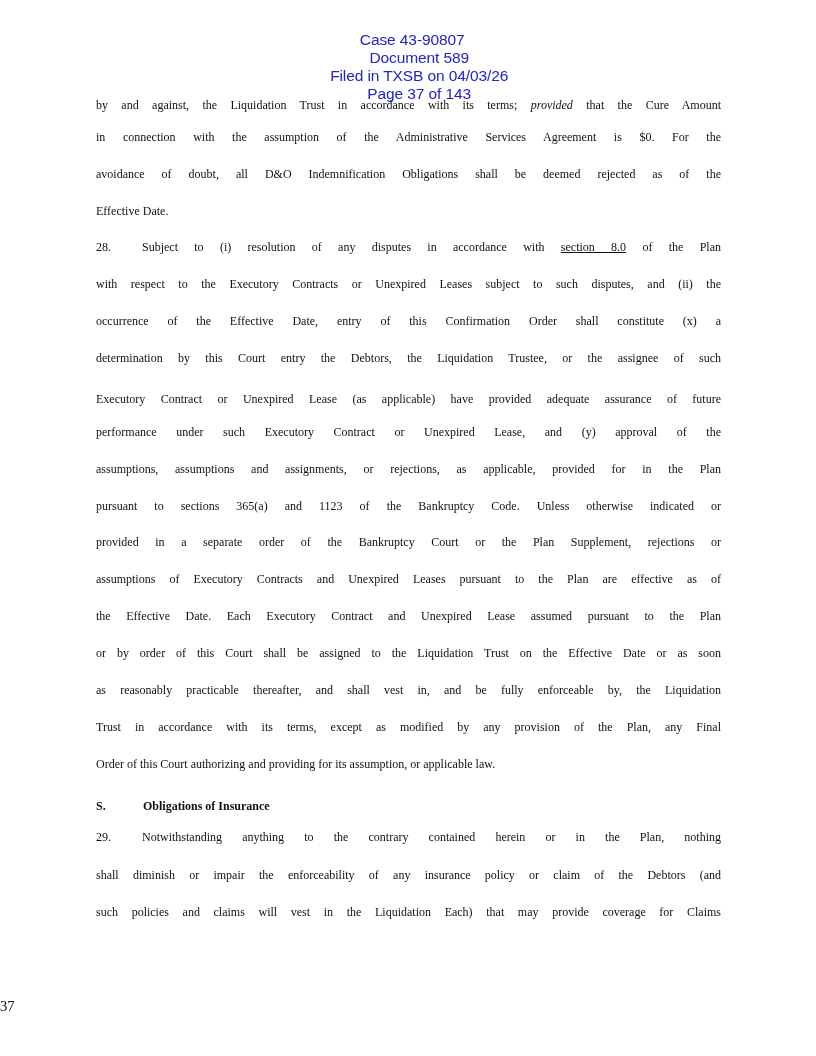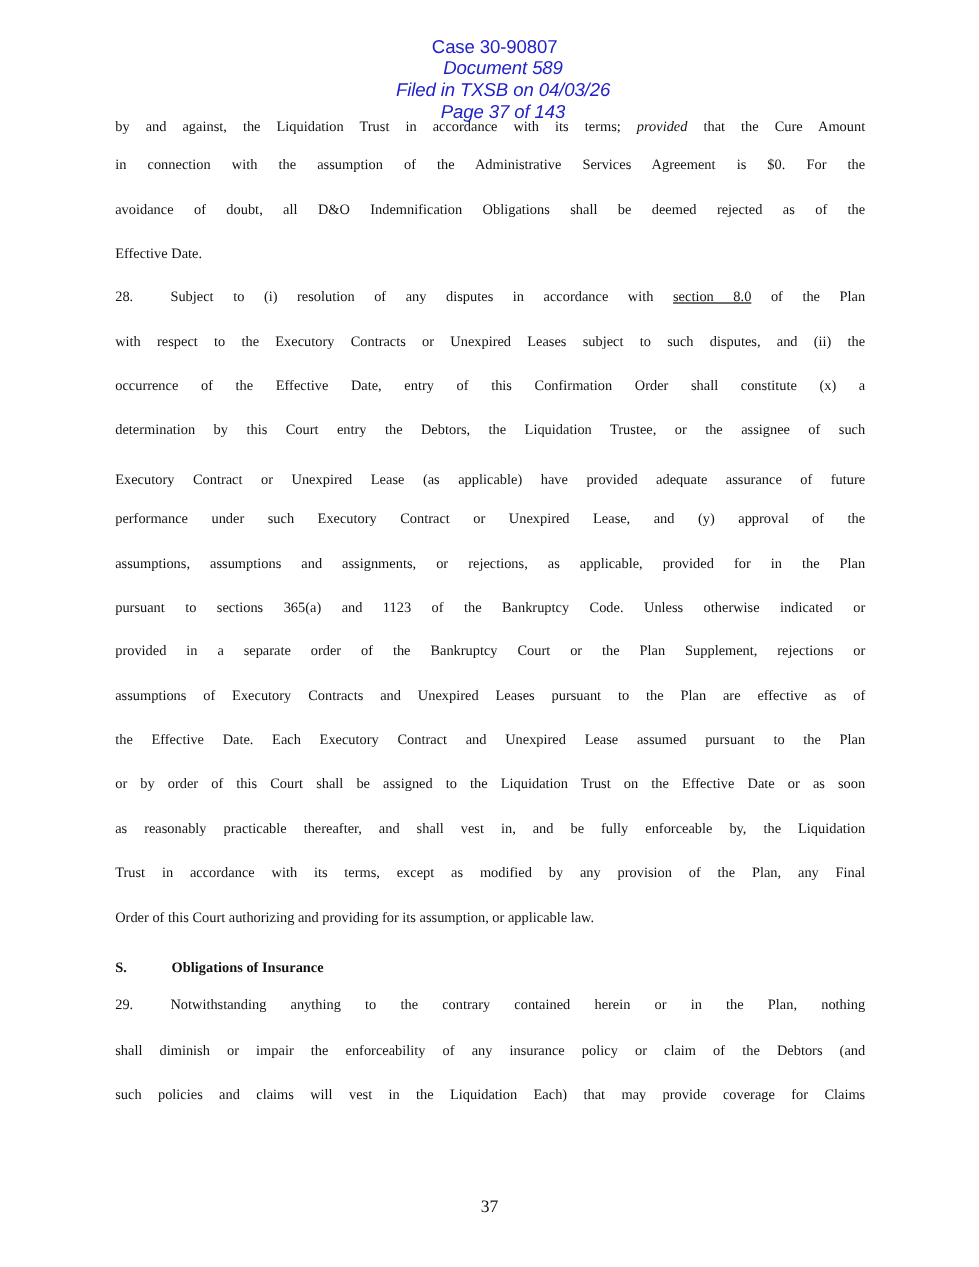--- a/index.html
+++ b/index.html
@@ -20,21 +20,21 @@
       top: 13px;
       left: 0;
       width: 816px;
       text-align: center;
       font-family: "Liberation Sans", "DejaVu Sans", sans-serif;
       font-size: 15.5px;
       color: #2222c8;
       white-space: pre;
       letter-spacing: -0.1px;
     }
-    .header span + span { margin-left: 14px; font-style: italic; }
+    .header span + span { margin-left: 14px; }
     .line {
       position: absolute;
       left: 96px;
       width: 625px;
       font-size: 12px;
       line-height: 18px;
       white-space: nowrap;
       text-align: justify;
       text-align-last: justify;
     }
@@ -51,29 +51,28 @@
       font-weight: bold;
     }
     .section-title { font-weight: bold; }
     .u { text-decoration: underline; }
     .i { font-style: italic; }
     .page-num {
       position: absolute;
       top: 998px;
       left: 0;
       width: 816px;
-      text-align: center;
       font-size: 14.6px;
     }
   </style>
 </head>
 <body>
 
 <div class="header">
-  <span>Case 30-90807</span>
+  <span>Case 43-90807</span>
   <span>Document 589</span>
   <span>Filed in TXSB on 04/03/26</span>
   <span>Page 37 of 143</span>
 </div>
 
 <div class="line" style="top:96px">
   <span>by and against, the Liquidation Trust in accordance with its terms; </span><span class="i">provided</span><span> that the Cure Amount</span>
 </div>
 <div class="line" style="top:128px">in connection with the assumption of the Administrative Services Agreement is $0.  For the</div>
 <div class="line" style="top:165px">avoidance of doubt, all D&amp;O Indemnification Obligations shall be deemed rejected as of the</div>

